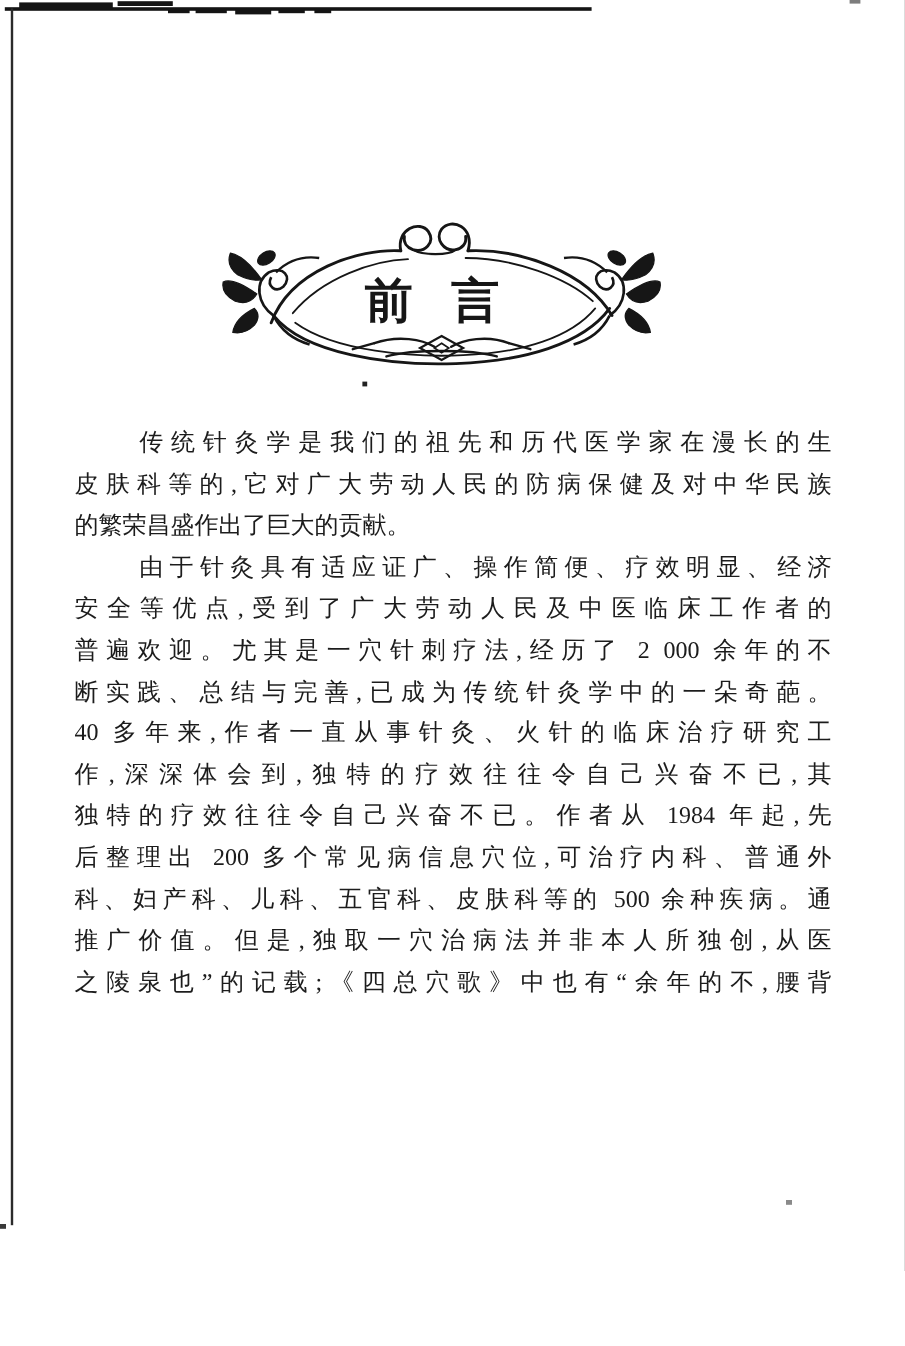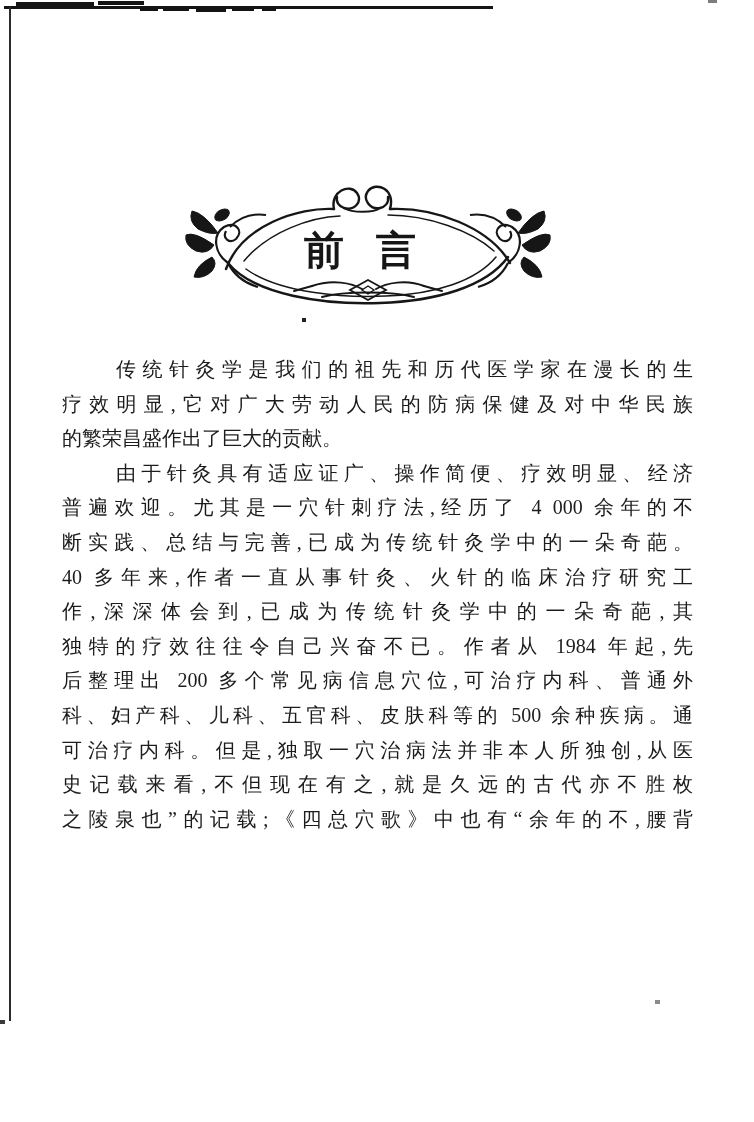--- a/index.html
+++ b/index.html
@@ -99,29 +99,29 @@
     </g>
 
     <use href="#flourish" transform="translate(368,0) scale(-1,1)"></use>
 
     <text x="120" y="81" font-size="40">前</text>
     <text x="192" y="81" font-size="40">言</text>
   </svg>
 
   <div class="text-block">
     <div class="line indent">传统针灸学是我们的祖先和历代医学家在漫长的生</div>
-    <div class="line">疗效明显,它对广大劳动人民的防病保健及对中华民族</div>
+    <div class="line">皮肤科等的,它对广大劳动人民的防病保健及对中华民族</div>
     <div class="line para-end">的繁荣昌盛作出了巨大的贡献。</div>
 
     <div class="line indent">由于针灸具有适应证广、操作简便、疗效明显、经济</div>
-    <div class="line">普遍欢迎。尤其是一穴针刺疗法,经历了 4 000 余年的不</div>
+    <div class="line">安全等优点,受到了广大劳动人民及中医临床工作者的</div>
+    <div class="line">普遍欢迎。尤其是一穴针刺疗法,经历了 2 000 余年的不</div>
     <div class="line">断实践、总结与完善,已成为传统针灸学中的一朵奇葩。</div>
     <div class="line">40 多年来,作者一直从事针灸、火针的临床治疗研究工</div>
-    <div class="line">作,深深体会到,已成为传统针灸学中的一朵奇葩,其</div>
+    <div class="line">作,深深体会到,独特的疗效往往令自己兴奋不已,其</div>
     <div class="line">独特的疗效往往令自己兴奋不已。作者从 1984 年起,先</div>
     <div class="line">后整理出 200 多个常见病信息穴位,可治疗内科、普通外</div>
     <div class="line">科、妇产科、儿科、五官科、皮肤科等的 500 余种疾病。通</div>
-    <div class="line">可治疗内科。但是,独取一穴治病法并非本人所独创,从医</div>
-    <div class="line">史记载来看,不但现在有之,就是久远的古代亦不胜枚</div>
+    <div class="line">推广价值。但是,独取一穴治病法并非本人所独创,从医</div>
     <div class="line">之陵泉也”的记载;《四总穴歌》中也有“余年的不,腰背</div>
   </div>
 
 </div>
 
 </body></html>

